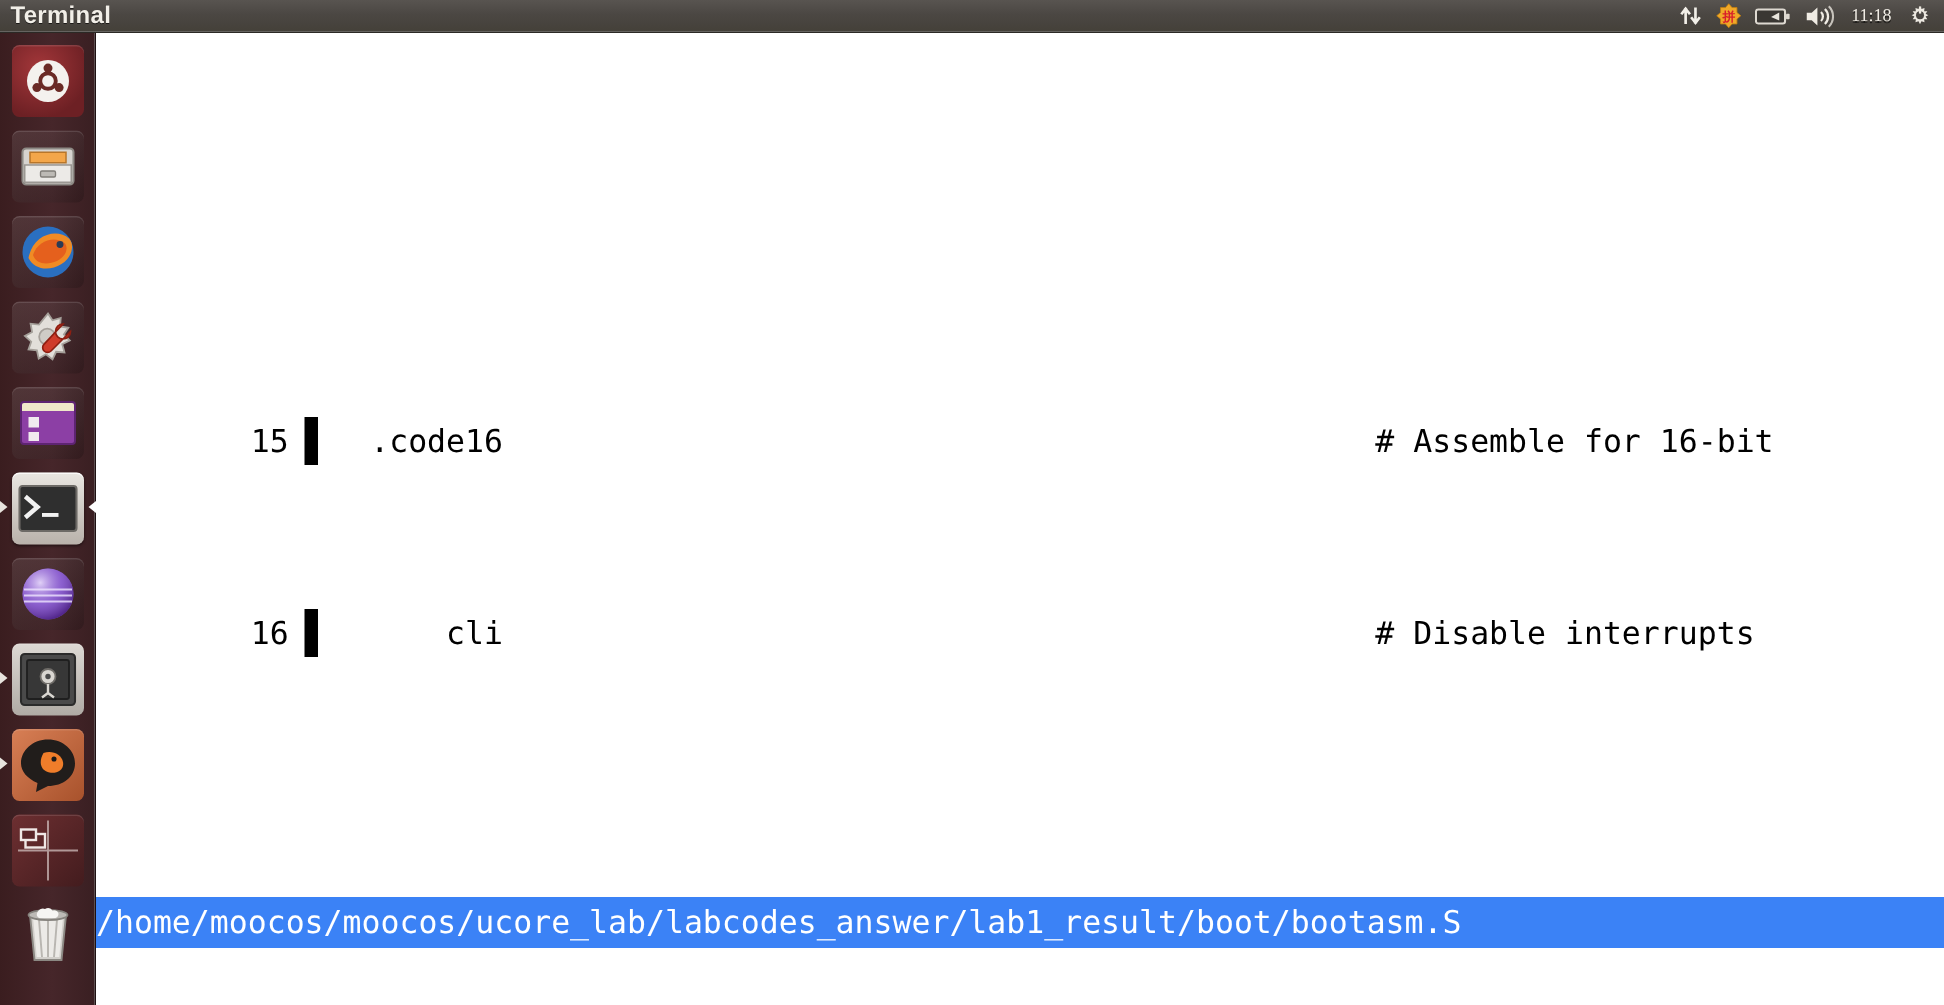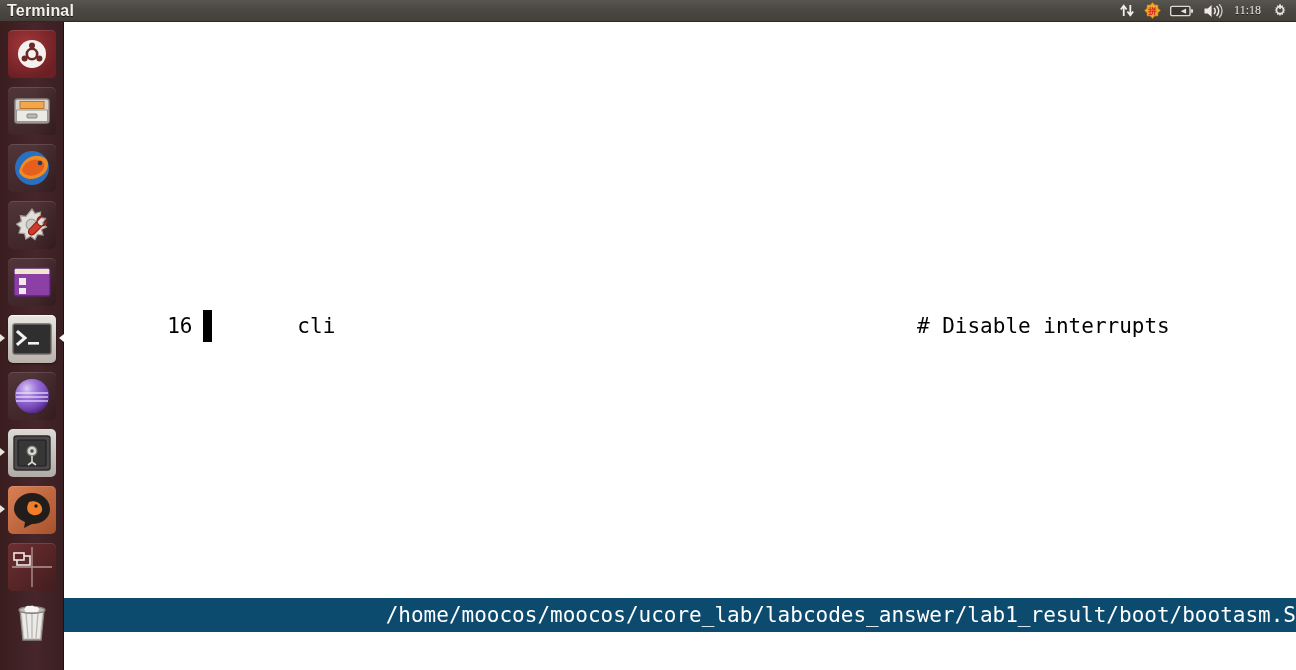--- a/index.html
+++ b/index.html
@@ -87,22 +87,22 @@
     display:inline-block;width:38px;text-align:left;
     color:#000;padding-left:2px;box-sizing:border-box;
   }
   .sep{
     display:inline-block;width:9px;background:#000;color:#000;
     vertical-align:top;height:32px;
   }
   .marker{display:inline-block;width:22px;color:#000;}
   .code{display:inline-block;}
   .statusbar{
-    height:34px;line-height:34px;background:#0c4a6e;color:#ffffff;
-    white-space:pre;overflow:hidden;text-align:right;
+    height:34px;line-height:34px;background:#3b82f6;color:#ffffff;
+    white-space:pre;overflow:hidden;
   }
 </style>
 </head>
 <body>
 
 <div id="root">
 
   <div class="panel">
     <span class="panel-title">Terminal</span>
 
@@ -285,20 +285,23 @@
       </div>
     </div>
 
   </div>
 
   <div class="term">
 
     
     <div class="src">
 
+      <div class="srcrow">
+        <span class="lnum">15</span><span class="sep"></span><span class="marker"></span><span class="code"> .code16                                              # Assemble for 16-bit</span>
+      </div>
 
       <div class="srcrow">
         <span class="lnum">16</span><span class="sep"></span><span class="marker"></span><span class="code">     cli                                              # Disable interrupts</span>
       </div>
 
       
 
       
 
       

